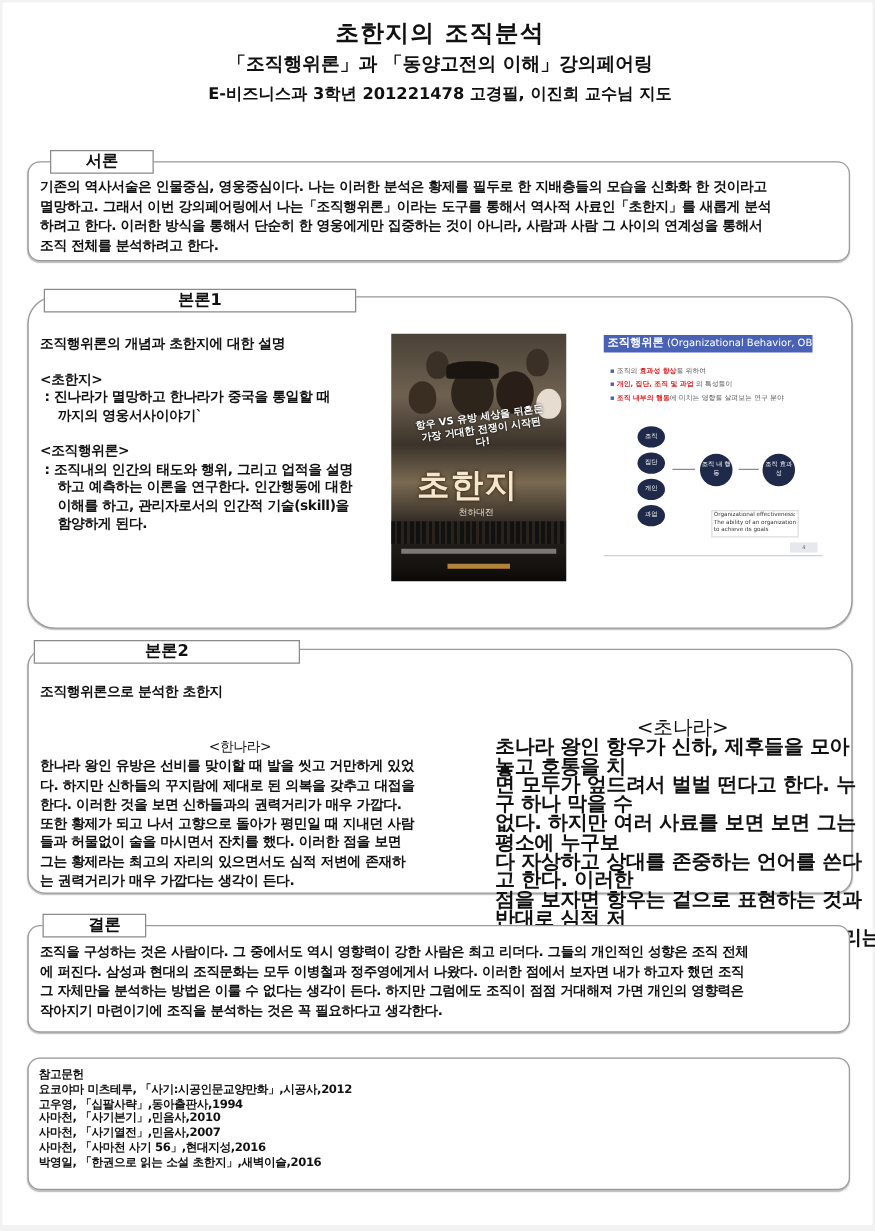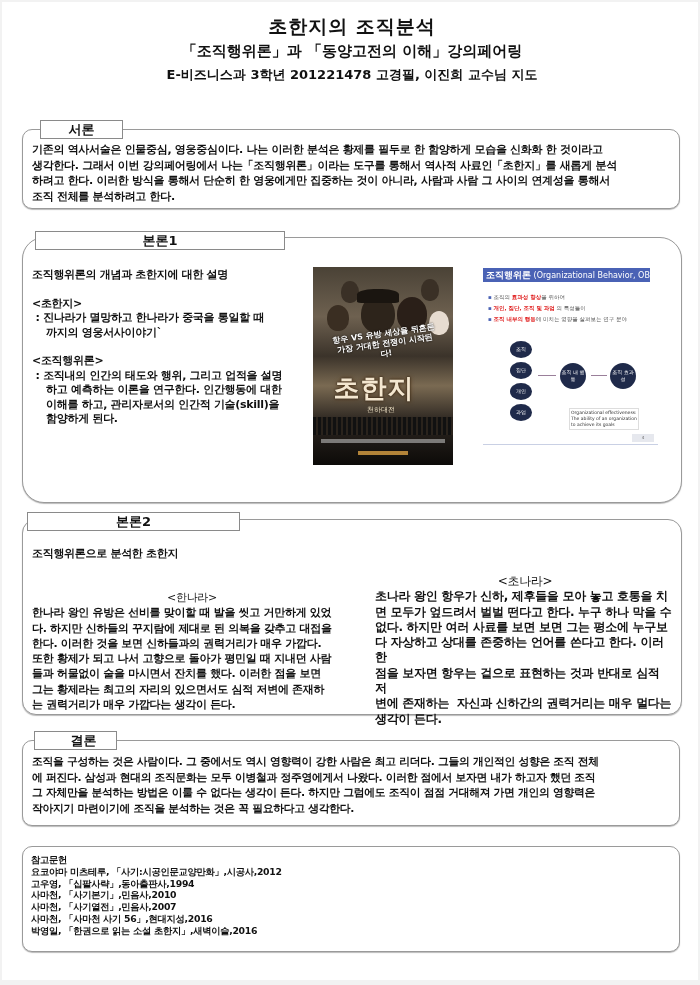--- a/index.html
+++ b/index.html
@@ -49,22 +49,22 @@
 
 <div class="page">
 
   <div class="title-block t1">초한지의 조직분석</div>
   <div class="title-block t2">「조직행위론」과 「동양고전의 이해」강의페어링</div>
   <div class="title-block t3">E-비즈니스과 3학년 201221478 고경필, 이진희 교수님 지도</div>
 
   <div class="box" style="left:20px; top:127px; width:658px; height:80px;"></div>
   <div class="tab" style="left:38px; top:118px; width:83px;">서론</div>
   <div class="para" style="left:30px; top:140px; width:650px; font-size:11px;">
-    <div>기존의 역사서술은 인물중심, 영웅중심이다. 나는 이러한 분석은 황제를 필두로 한 함양하게 모습을 신화화 한 것이라고</div>
-    <div>생각한다. 그래서 이번 강의페어링에서 나는「조직행위론」이라는 도구를 통해서 역사적 사료인「초한지」를 새롭게 분석</div>
+    <div>기존의 역사서술은 인물중심, 영웅중심이다. 나는 이러한 분석은 황제를 필두로 한 지배층들의 모습을 신화화 한 것이라고</div>
+    <div>멸망하고. 그래서 이번 강의페어링에서 나는「조직행위론」이라는 도구를 통해서 역사적 사료인「초한지」를 새롭게 분석</div>
     <div>하려고 한다.  이러한 방식을 통해서 단순히 한 영웅에게만 집중하는 것이 아니라, 사람과 사람 그 사이의 연계성을 통해서</div>
     <div>조직 전체를 분석하려고 한다.</div>
   </div>
 
   <div class="box" style="left:20px; top:235px; width:660px; height:266px; border-radius:22px;"></div>
   <div class="tab" style="left:33px; top:229px; width:250px;">본론1</div>
   <div class="para" style="left:30px; top:266px; width:280px; font-size:11px; line-height:14.5px;">
     <div>조직행위론의 개념과 초한지에 대한 설명</div>
     <div style="height:14px;"></div>
     <div>&lt;초한지&gt;</div>
@@ -127,21 +127,21 @@
     <div class="center" style="font-weight:normal;">&lt;한나라&gt;</div>
     <div>한나라 왕인 유방은 선비를 맞이할 때 발을 씻고 거만하게 있었</div>
     <div>다. 하지만 신하들의 꾸지람에 제대로 된 의복을 갖추고 대접을</div>
     <div>한다. 이러한 것을 보면 신하들과의 권력거리가 매우 가깝다.</div>
     <div>또한 황제가 되고 나서 고향으로 돌아가 평민일 때 지내던 사람</div>
     <div>들과 허물없이 술을 마시면서 잔치를 했다. 이러한 점을 보면</div>
     <div>그는 황제라는 최고의 자리의 있으면서도 심적 저변에 존재하</div>
     <div>는 권력거리가 매우 가깝다는 생각이 든다.</div>
   </div>
 
-  <div class="para" style="left:373px; top:572px; width:300px; font-size:12px; line-height:15.3px;">
+  <div class="para" style="left:394px; top:572px; width:300px; font-size:16px; line-height:15.3px;">
     <div class="center" style="font-weight:normal;">&lt;초나라&gt;</div>
     <div>초나라 왕인 항우가 신하, 제후들을 모아 놓고 호통을 치</div>
     <div>면 모두가 엎드려서 벌벌 떤다고 한다. 누구 하나 막을 수</div>
     <div>없다. 하지만 여러 사료를 보면 보면 그는 평소에 누구보</div>
     <div>다 자상하고 상대를 존중하는 언어를 쓴다고 한다. 이러한</div>
     <div>점을 보자면 항우는 겉으로 표현하는 것과 반대로 심적 저</div>
     <div style="white-space:pre;">변에 존재하는  자신과 신하간의 권력거리는 매우 멀다는</div>
     <div>생각이 든다.</div>
   </div>
 

